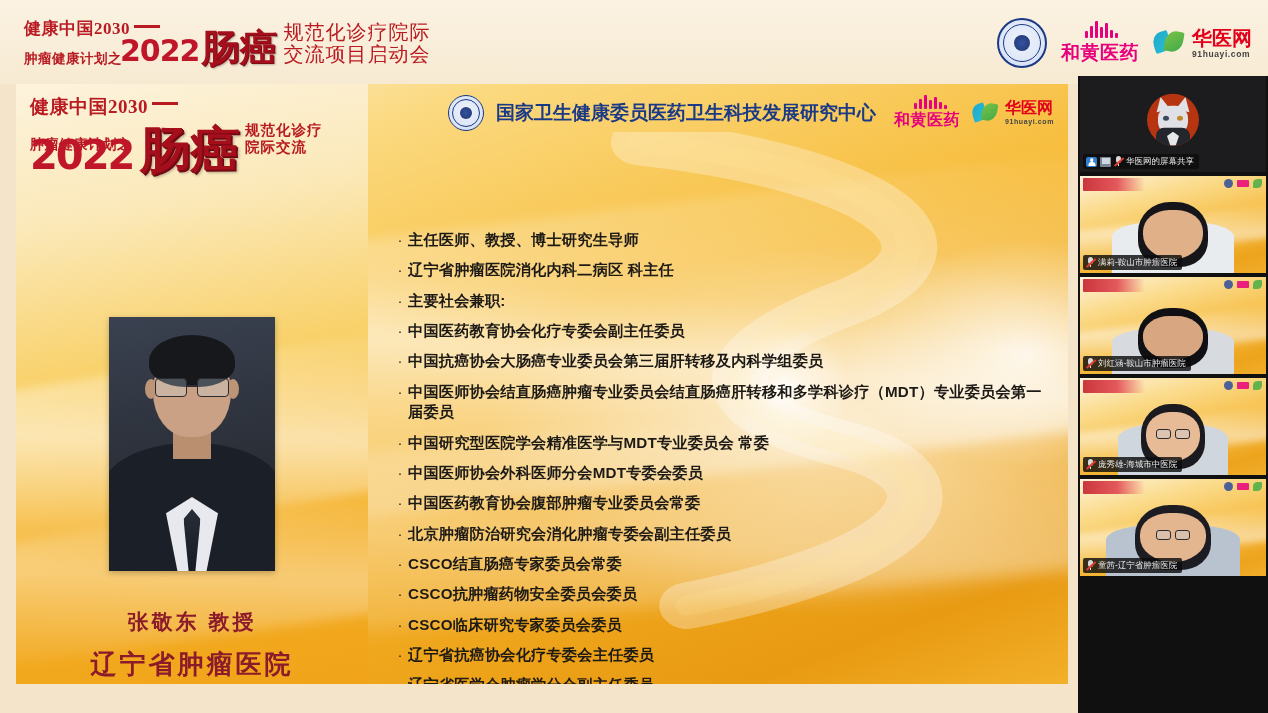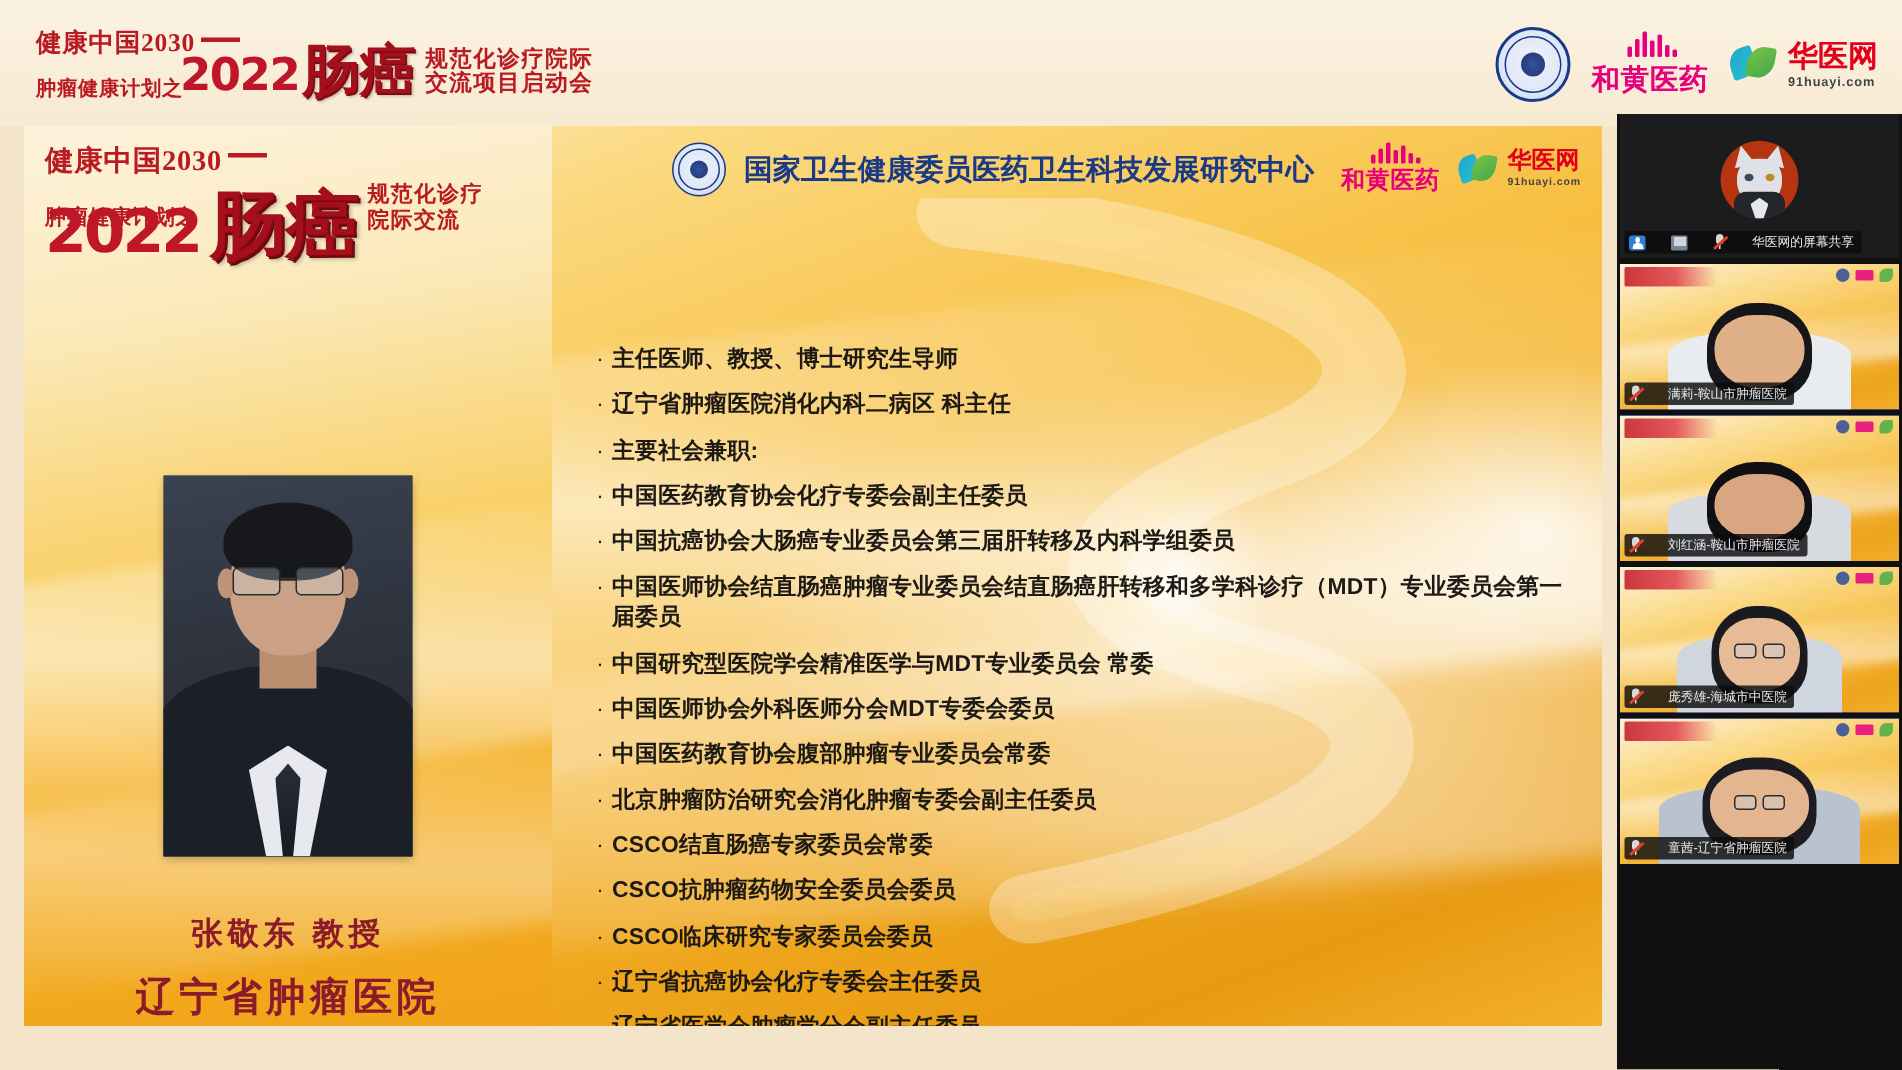--- a/index.html
+++ b/index.html
@@ -16,21 +16,21 @@
   .bt-row{display:flex;align-items:flex-end;}
   .bt-left{display:flex;flex-direction:column;align-items:flex-start;line-height:1;}
   .bt-l1{font-size:17px;font-weight:bold;color:#b81b22;letter-spacing:.5px;
          font-family:"Liberation Serif","DejaVu Serif",serif;}
   .bt-l2{font-size:13.5px;font-weight:bold;color:#b81b22;margin-top:3px;letter-spacing:.5px;}
   .bt-year{font-size:30px;font-weight:bold;color:#c0162a;line-height:.95;margin-left:-2px;
            font-family:"DejaVu Sans",sans-serif;letter-spacing:-1px;}
   .bt-big{font-size:38px;font-weight:bold;line-height:.9;margin-left:2px;
           color:#a50f1c;text-shadow:1px 1px 0 #7d0a14, 2px 2px 2px rgba(0,0,0,.25);}
   .bt-right{display:flex;flex-direction:column;line-height:1.1;margin-left:6px;margin-bottom:1px;}
-  .bt-r1,.bt-r2{font-size:15px;font-weight:bold;color:#b81b22;letter-spacing:1px;}
+  .bt-r1,.bt-r2{font-size:20px;font-weight:normal;color:#b81b22;letter-spacing:1px;}
   .bt-dash{display:inline-block;width:26px;height:3px;background:#b81b22;
            vertical-align:middle;margin:0 4px 5px 4px;}
 
   
   .top-logos{position:absolute;right:16px;top:18px;display:flex;align-items:center;gap:14px;}
   .seal{width:46px;height:46px;border-radius:50%;border:2px solid #1b3a85;
         background:radial-gradient(circle at 50% 45%,#eef2fb 0%,#dfe7f7 60%,#c8d4ef 100%);
         position:relative;}
   .seal::before{content:"";position:absolute;inset:4px;border:1px solid #1b3a85;border-radius:50%;}
   .seal::after{content:"";position:absolute;left:50%;top:50%;width:16px;height:16px;
@@ -140,21 +140,21 @@
   .bullet{display:flex;align-items:flex-start;margin-bottom:0;line-height:1.34;}
   .bullet .dot{flex:0 0 auto;width:16px;text-align:center;color:#2d2116;font-size:15px;line-height:1.34;}
   .bullet .txt{flex:1 1 auto;font-size:15.2px;font-weight:bold;color:#1d1a16;letter-spacing:.2px;}
   .b-sp{height:10px;}
 
   
   .rail{position:absolute;right:0;top:76px;width:190px;height:637px;background:#101011;}
   .tile{position:relative;width:186px;margin:0 2px 4px 2px;background:#1d4ed8;overflow:hidden;}
   .tile.share{height:96px;background:#1c1c1e;}
   .tile.cam{height:97px;}
-  .tile-label{position:absolute;left:3px;bottom:3px;display:flex;align-items:center;gap:17px;
+  .tile-label{position:absolute;left:3px;bottom:3px;display:flex;align-items:center;gap:3px;
               background:rgba(12,12,14,.82);padding:1.5px 5px 1.5px 3px;border-radius:2px;max-width:170px;}
   .tile-label .lab{font-size:8.5px;color:#e9e9ea;white-space:nowrap;overflow:hidden;text-overflow:ellipsis;}
   .ico{width:11px;height:10px;flex:0 0 auto;position:relative;display:inline-block;}
   .ico-person{background:#2f7fd4;border-radius:2px;}
   .ico-person::after{content:"";position:absolute;left:50%;top:1.5px;width:3.5px;height:3.5px;border-radius:50%;
                      background:#fff;transform:translateX(-50%);}
   .ico-person::before{content:"";position:absolute;left:50%;bottom:1px;width:7px;height:3.5px;border-radius:3px 3px 0 0;
                       background:#fff;transform:translateX(-50%);}
   .ico-screen{background:#7a8695;border-radius:1px;}
   .ico-screen::after{content:"";position:absolute;inset:1.5px 1.5px 3px 1.5px;background:#cfd6df;}

